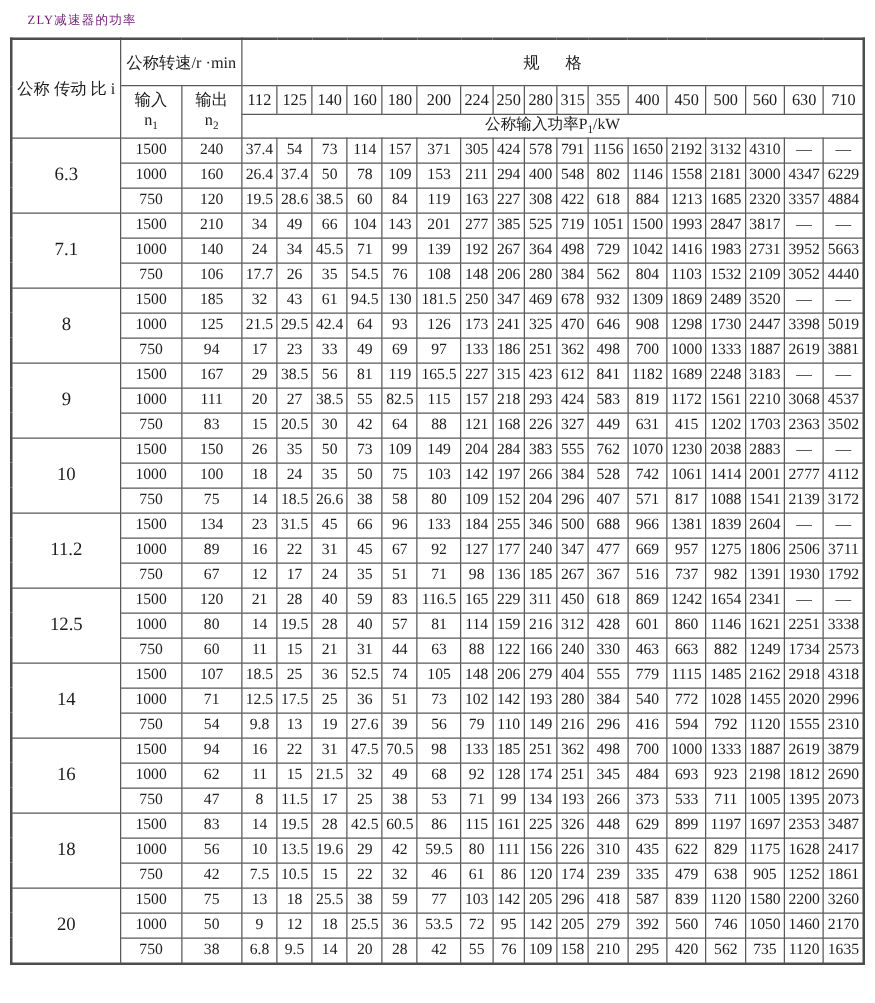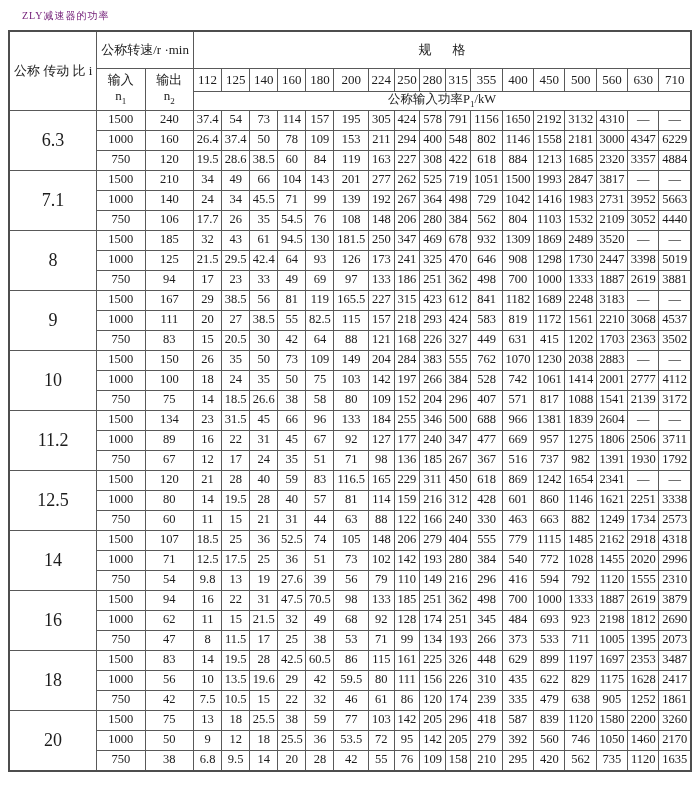--- a/index.html
+++ b/index.html
@@ -31,21 +31,21 @@
     padding: 0 2px;
     white-space: nowrap;
     line-height: 1.25;
   }
   .power-table thead tr.hrow1 th { height: 36px; font-size: 13px; }
   .power-table thead tr.hrow2 th { height: 22px; font-size: 13px; }
   .power-table thead tr.hrow3 th { height: 16px; font-size: 12.5px; margin-top: 44px; }
   .power-table tbody td { height: 19px; }
   .pre { white-space: pre-line; }
   th.spec-span { letter-spacing: 1.6em; text-indent: 1.6em; font-size: 14px; }
-  td.ratio-cell { font-size: 18px; }
+  td.ratio-cell { font-size: 15px; }
   sub { font-size: 9px; }
 </style>
 </head>
 <body>
 
 <div class="page">
   <div class="title">ZLY减速器的功率</div>
 
   <table class="power-table">
     <thead>
@@ -85,21 +85,21 @@
     <tbody id="table-body">
         <tr>
           <td class="ratio-cell" rowspan="3">6.3</td>
           <td>1500</td>
           <td>240</td>
           <td>37.4</td>
           <td>54</td>
           <td>73</td>
           <td>114</td>
           <td>157</td>
-          <td>195</td>
+          <td>371</td>
           <td>305</td>
           <td>424</td>
           <td>578</td>
           <td>791</td>
           <td>1156</td>
           <td>1650</td>
           <td>2192</td>
           <td>3132</td>
           <td>4310</td>
           <td>—</td>
@@ -151,21 +151,21 @@
           <td class="ratio-cell" rowspan="3">7.1</td>
           <td>1500</td>
           <td>210</td>
           <td>34</td>
           <td>49</td>
           <td>66</td>
           <td>104</td>
           <td>143</td>
           <td>201</td>
           <td>277</td>
-          <td>262</td>
+          <td>385</td>
           <td>525</td>
           <td>719</td>
           <td>1051</td>
           <td>1500</td>
           <td>1993</td>
           <td>2847</td>
           <td>3817</td>
           <td>—</td>
           <td>—</td>
         </tr>

